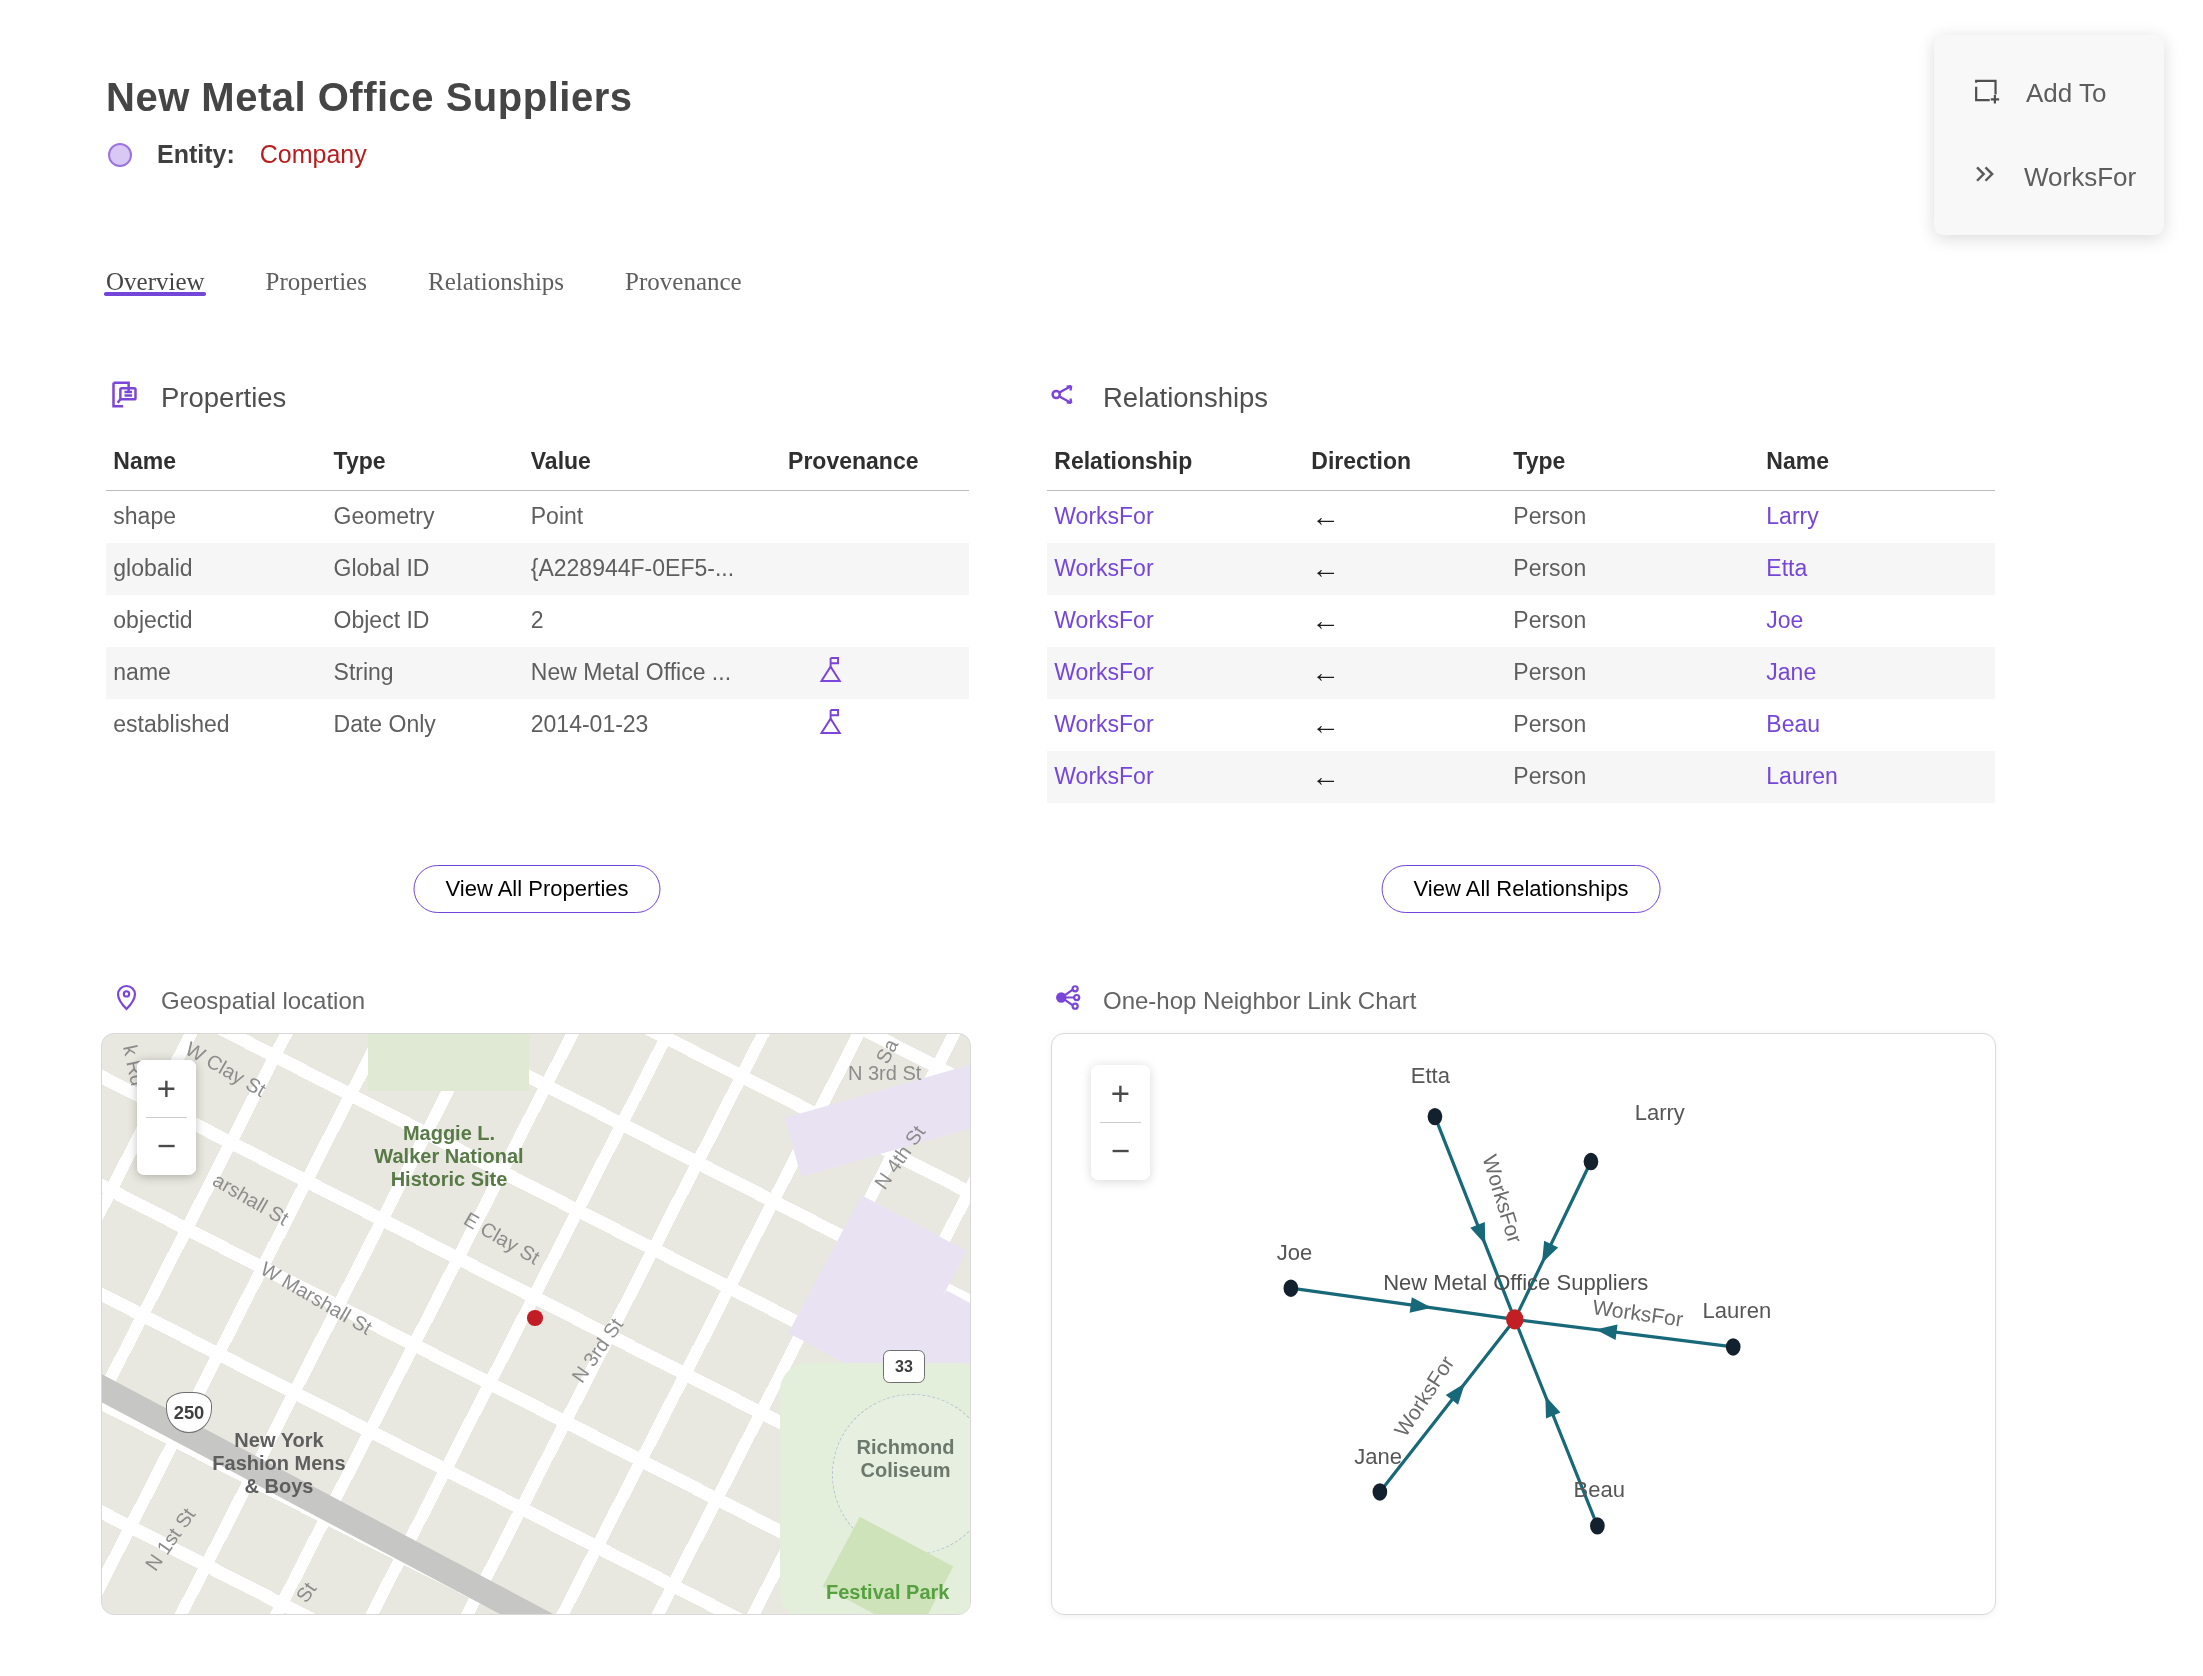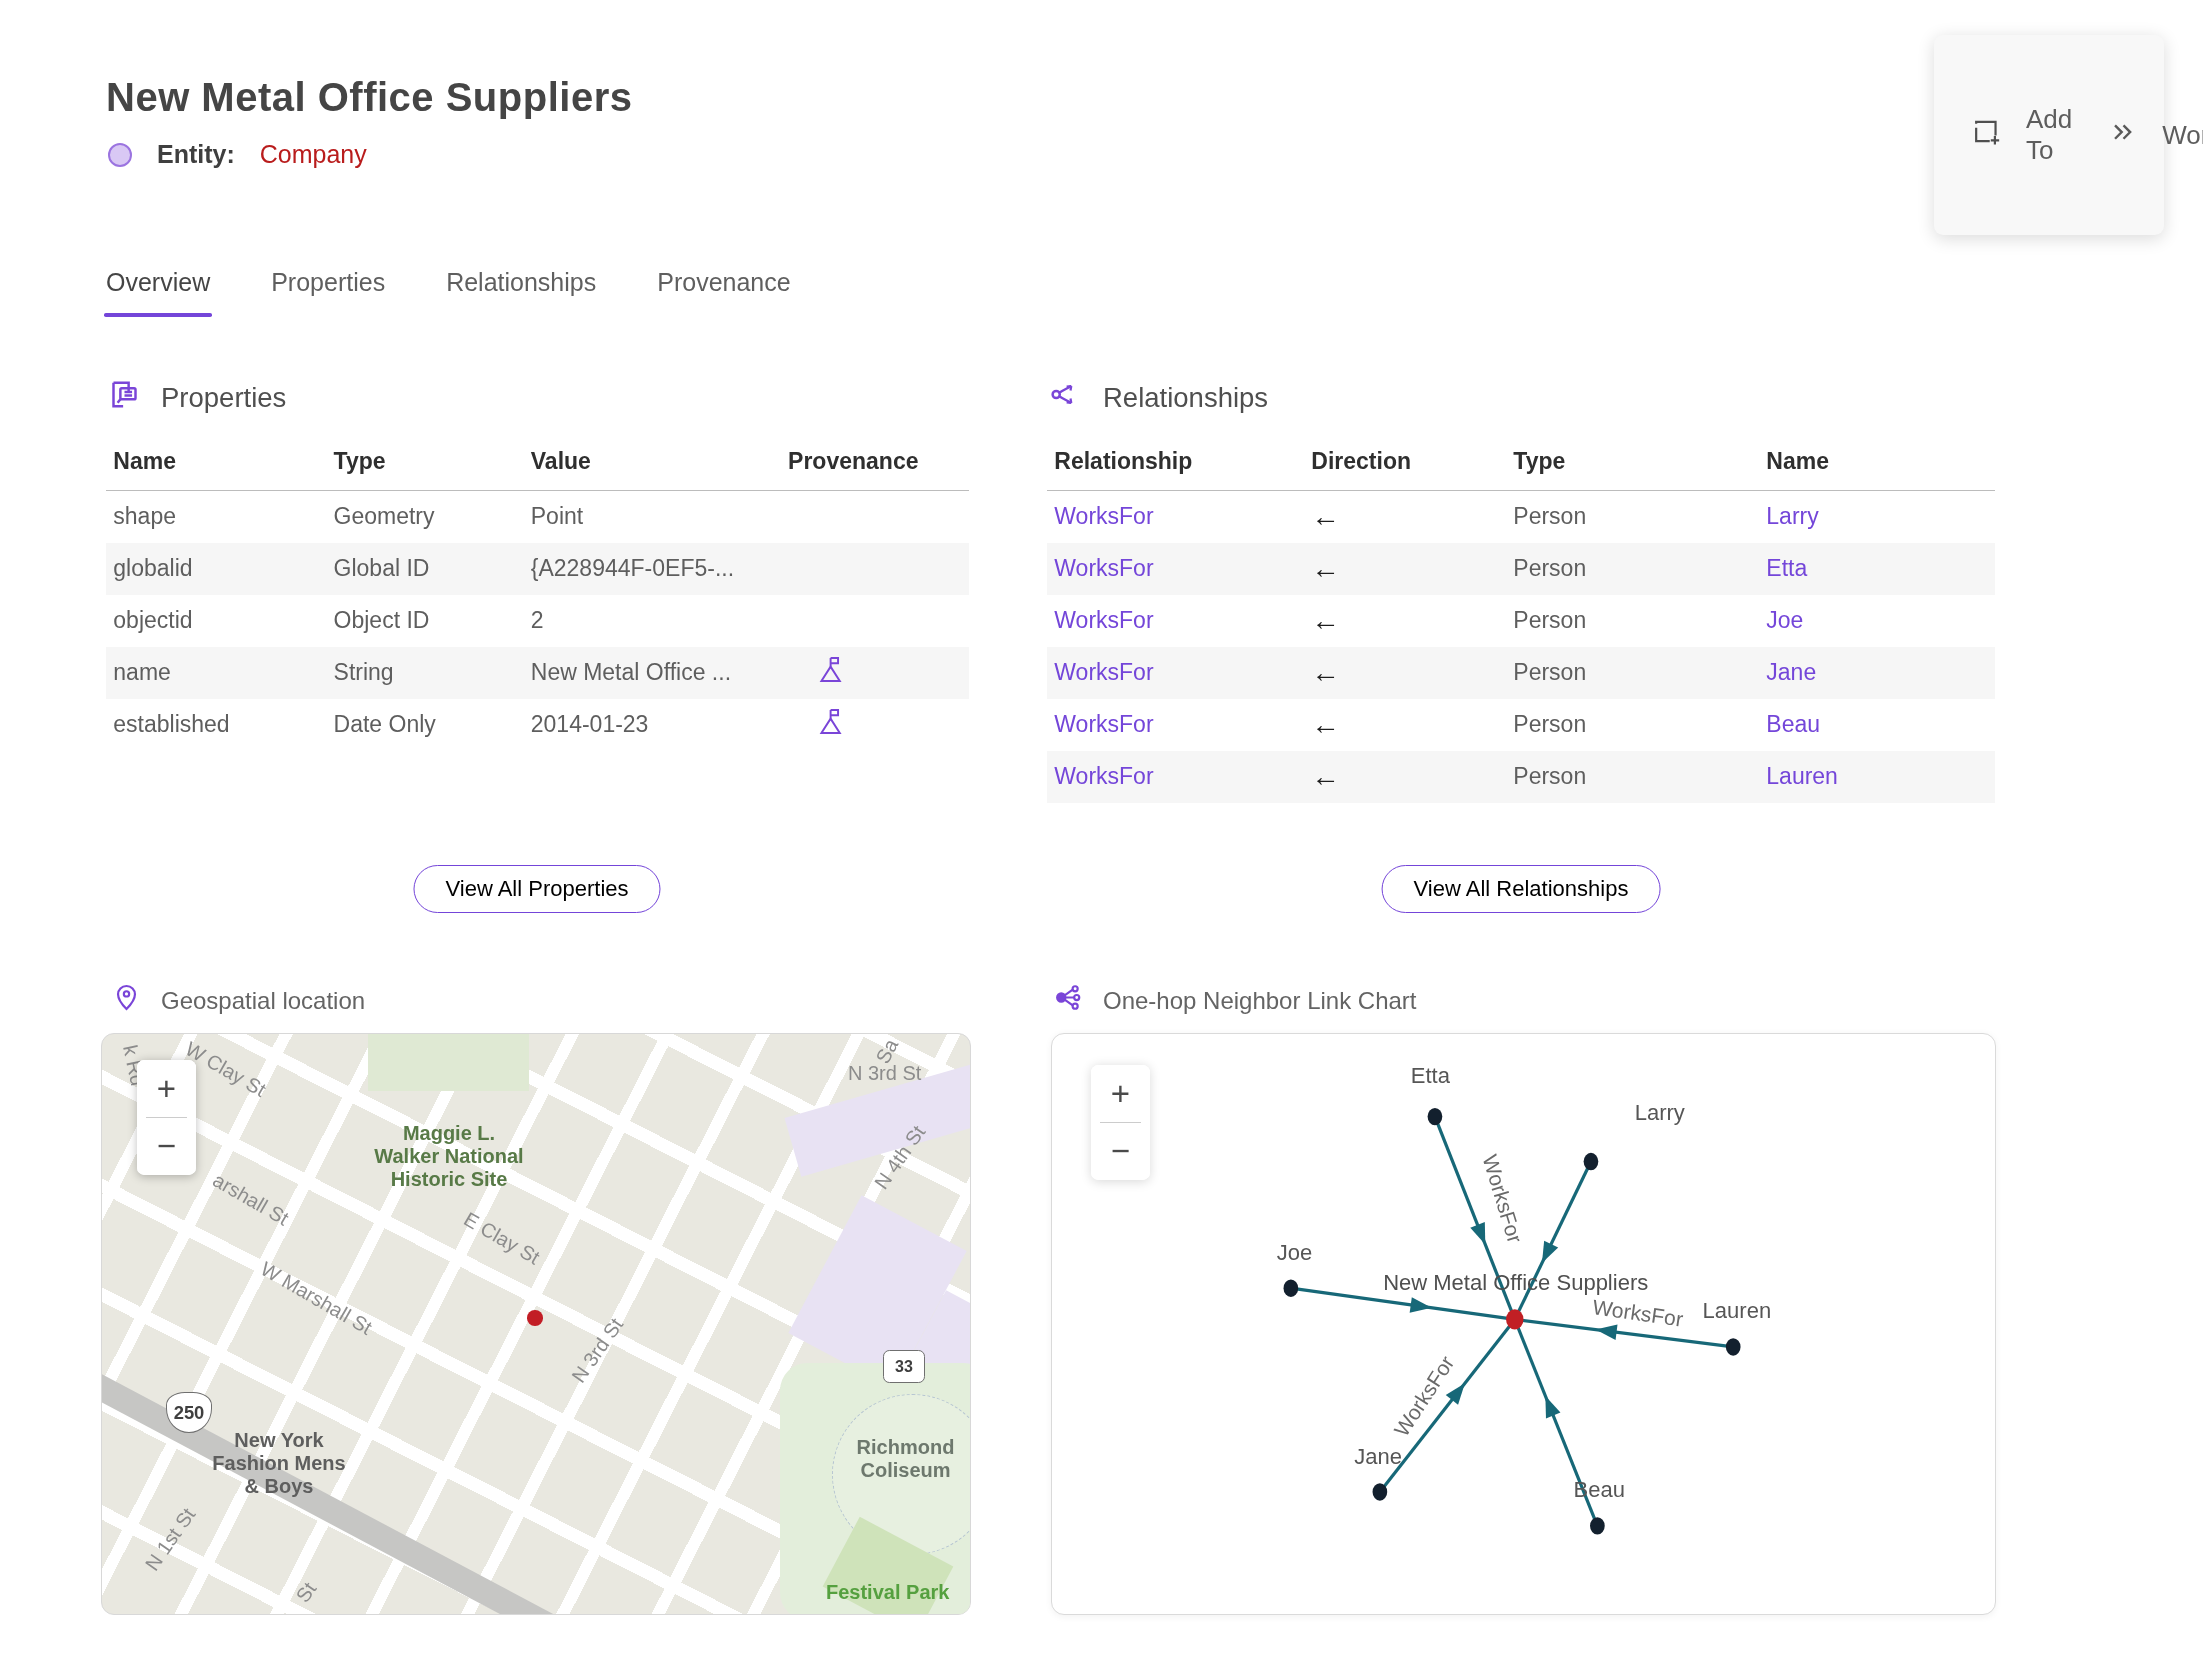--- a/index.html
+++ b/index.html
@@ -8,27 +8,27 @@
 
   
   .page-title{position:absolute;left:106px;top:48px;font-size:40px;font-weight:700;color:#454545;letter-spacing:0.5px;}
   .entity-row{position:absolute;left:108px;top:140px;display:flex;align-items:center;gap:25px;font-size:25px;justify-content:flex-end;}
   .entity-dot{width:24px;height:24px;border-radius:50%;background:#d9c8f4;border:2.8px solid #9b74e0;box-sizing:border-box;}
   .entity-label{font-weight:700;color:#3f3f3f;}
   .entity-type{color:#b91c1c;}
 
   
   .float-card{position:absolute;left:1934px;top:35px;width:230px;height:200px;background:#f8f8f8;border-radius:9.2px;
-              box-shadow:0 3.7px 16.5px rgba(0,0,0,.14);display:flex;flex-direction:row;justify-content:space-around;padding:16.5px 0;box-sizing:border-box;}
+              box-shadow:0 3.7px 16.5px rgba(0,0,0,.14);display:flex;flex-direction:column;justify-content:space-around;padding:16.5px 0;box-sizing:border-box;}
   .float-item{display:flex;align-items:center;gap:24px;padding-left:37px;cursor:pointer;color:#5d5d5d;font-size:26px;}
   .float-item svg{flex:0 0 auto;}
 
   
   .tabs{position:absolute;left:106px;top:268px;display:flex;gap:61px;font-size:25px;color:#5f5f5f;}
-  .tab{position:relative;padding-bottom:20px;cursor:pointer;}
+  .tab{position:relative;cursor:pointer;font-family:Liberation Serif, serif;}
   .tab.active{color:#454545;}
   .tab.active::after{content:"";position:absolute;left:-1.8px;right:-1.8px;bottom:0;height:3.7px;background:#7445d9;border-radius:1.8px;}
 
   
   .sec-head{position:absolute;display:flex;align-items:center;gap:20px;font-size:27.5px;color:#4f4f4f;}
   .sec-head.small{font-size:24px;color:#646464;margin-top:11px;}
 
   
   table.grid{position:absolute;border-collapse:collapse;font-size:23px;color:#5e5e5e;table-layout:fixed;}
   table.grid th{font-weight:700;color:#2f2f2f;text-align:left;padding:0 0 14.7px 7.3px;border-bottom:0.9px solid #bcbcbc;}

